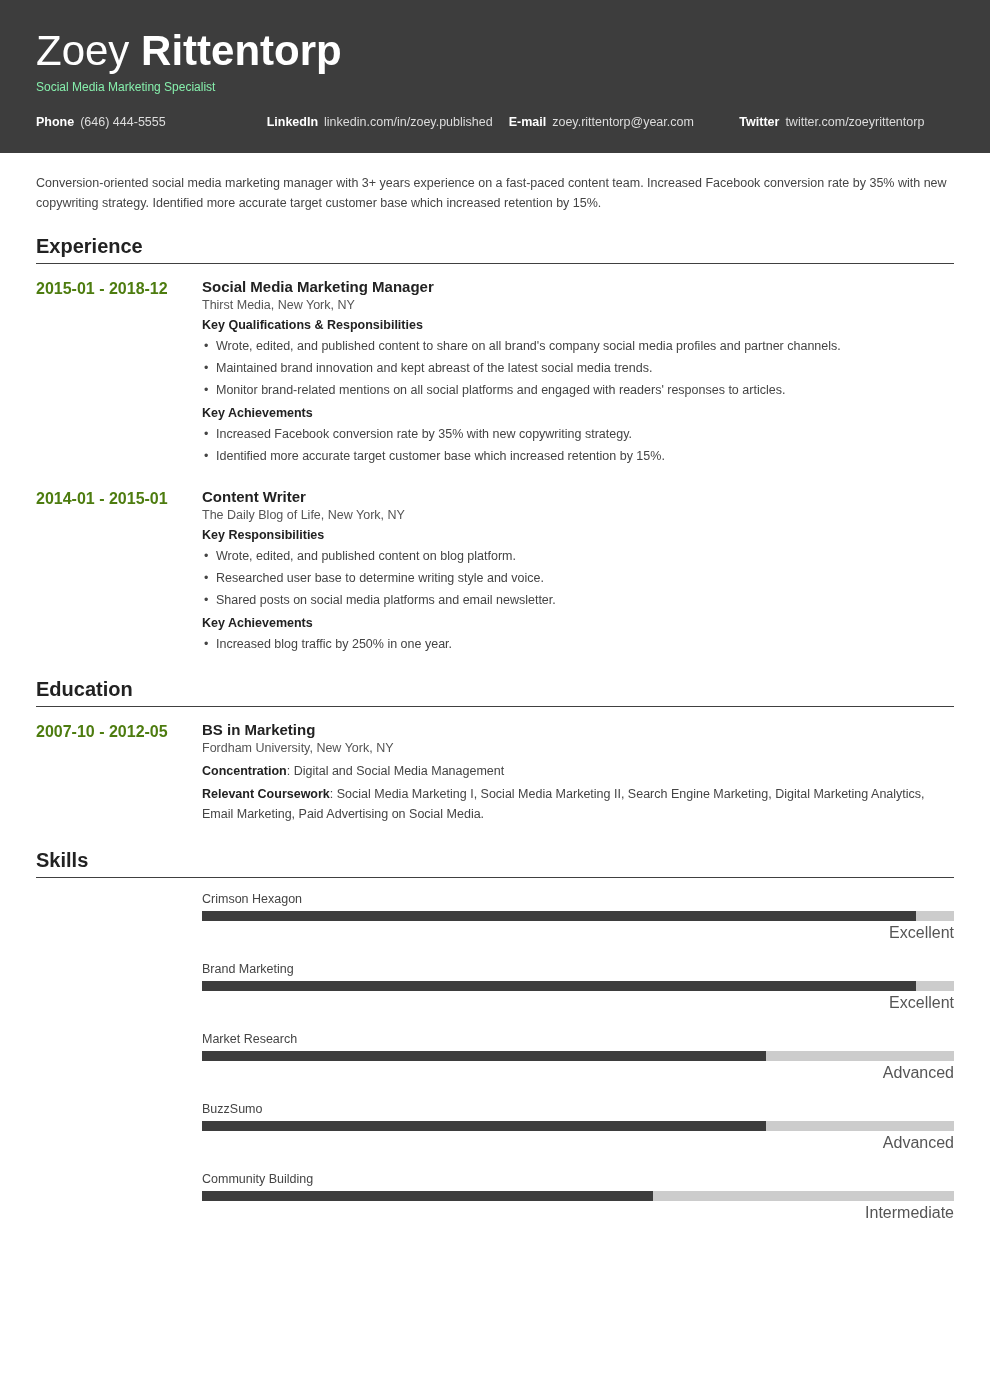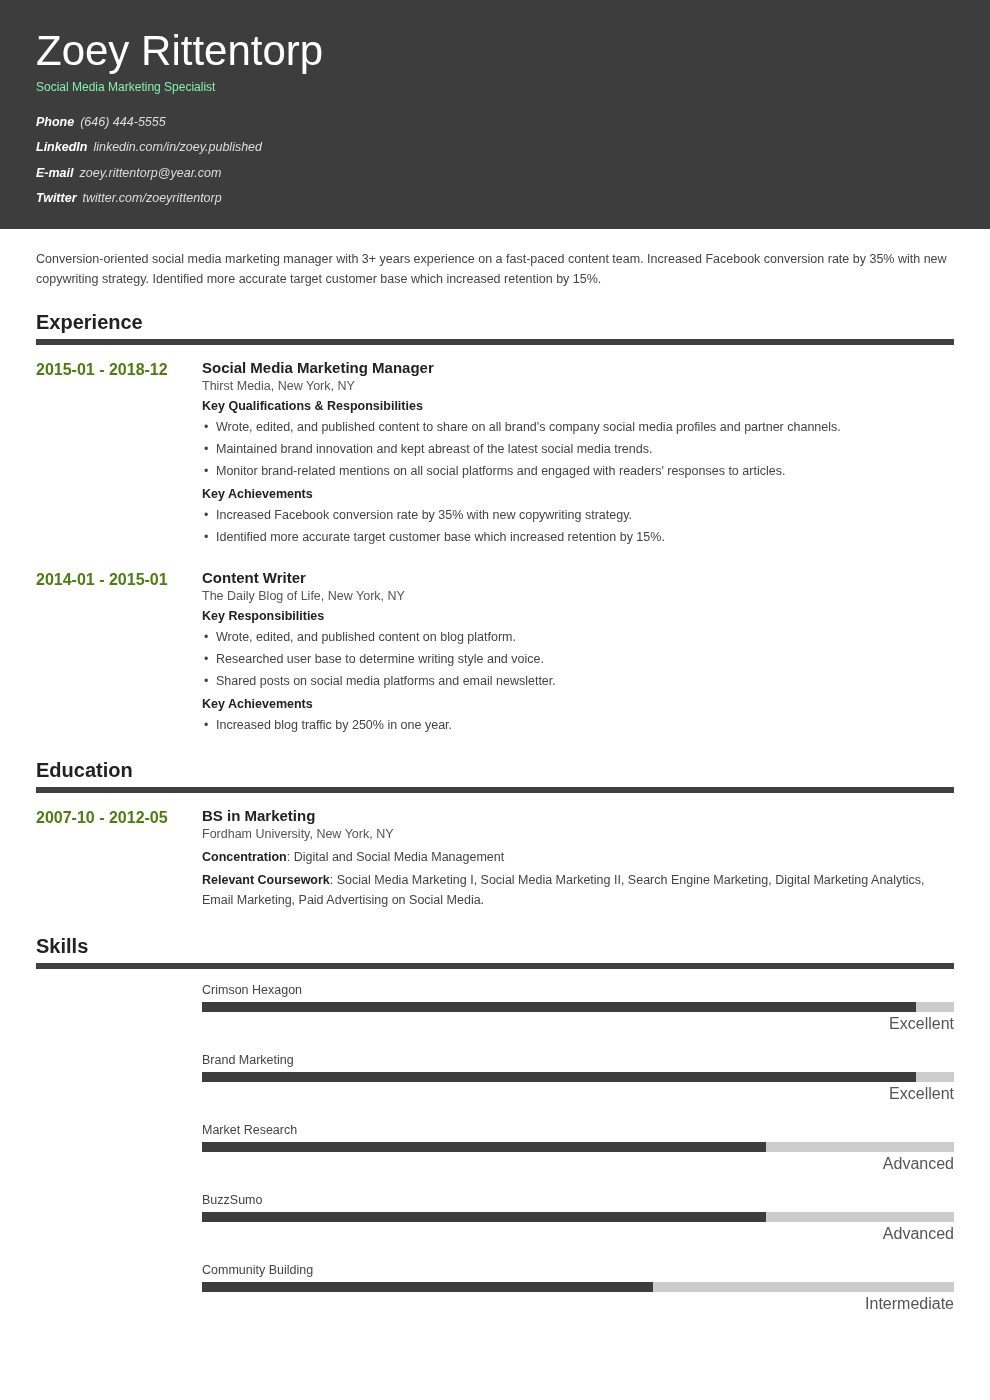--- a/index.html
+++ b/index.html
@@ -18,33 +18,32 @@
       color: #fff;
       padding: 28px 36px 20px 36px;
     }
     .header-name {
       font-size: 42px;
       font-weight: 300;
       line-height: 1.1;
       margin-bottom: 6px;
     }
     .header-name strong {
-      font-weight: 400;
+      font-weight: 700;
     }
     .header-title {
       font-size: 12px;
       font-weight: 300;
       color: #86efac;
       margin-bottom: 18px;
     }
     .contact-grid {
       display: grid;
-      grid-template-columns: 1fr;
+      grid-template-columns: 1fr 1fr 1fr 1fr;
       gap: 4px 16px;
-      font-style: italic;
     }
     .contact-item {
       font-size: 12.5px;
       color: #ddd;
       line-height: 1.7;
     }
     .contact-label {
       font-weight: 700;
       color: #fff;
       margin-right: 6px;
@@ -64,21 +63,21 @@
     }
 
     
     .section {
       margin-bottom: 22px;
     }
     .section-title {
       font-size: 20px;
       font-weight: 700;
       color: #222;
-      border-bottom: 6px solid #404040;
+      border-bottom: 1px solid #404040;
       padding-bottom: 5px;
       margin-bottom: 14px;
     }
 
     
     .entry {
       display: grid;
       grid-template-columns: 150px 1fr;
       gap: 0 16px;
       margin-bottom: 20px;

